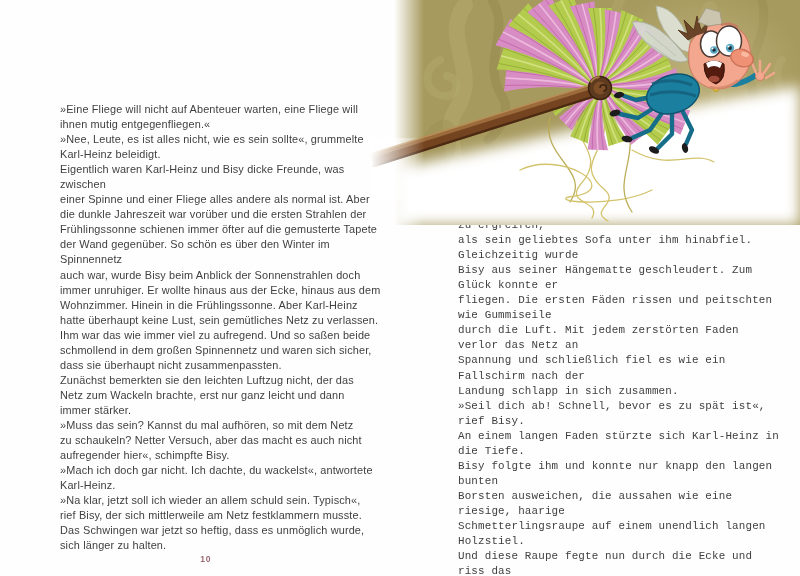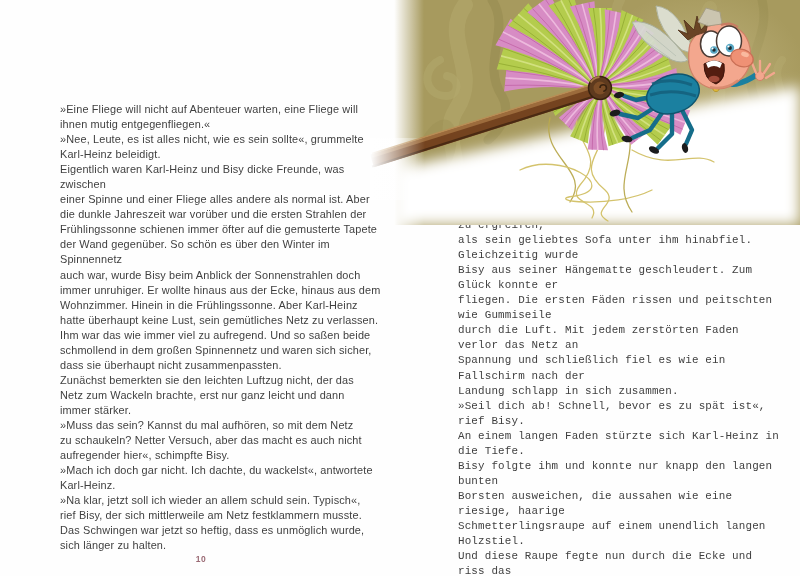--- a/index.html
+++ b/index.html
@@ -15,21 +15,21 @@
     white-space:pre-line;
     font-size:10.9px;
     line-height:15.05px;
     letter-spacing:0.15px;
     color:#3f3f3f;
     text-align:left;
   }
   #left-text{left:60px;top:90px;width:322px;}
   #right-text{left:58px;top:191px;width:322px;font-family:Liberation Mono, monospace;}
   .page-num{
-    position:absolute;top:542px;width:20px;text-align:center;
+    position:absolute;top:542px;width:20px;text-align:right;
     font-size:8.5px;font-weight:bold;letter-spacing:0.6px;color:#9a6a74;
   }
   #left-num{left:191px;}
   #illustration{
     position:absolute;left:370px;top:0;width:430px;height:225px;
   }
   #illustration svg{display:block;width:430px;height:225px;}
 </style>
 </head>
 <body>

